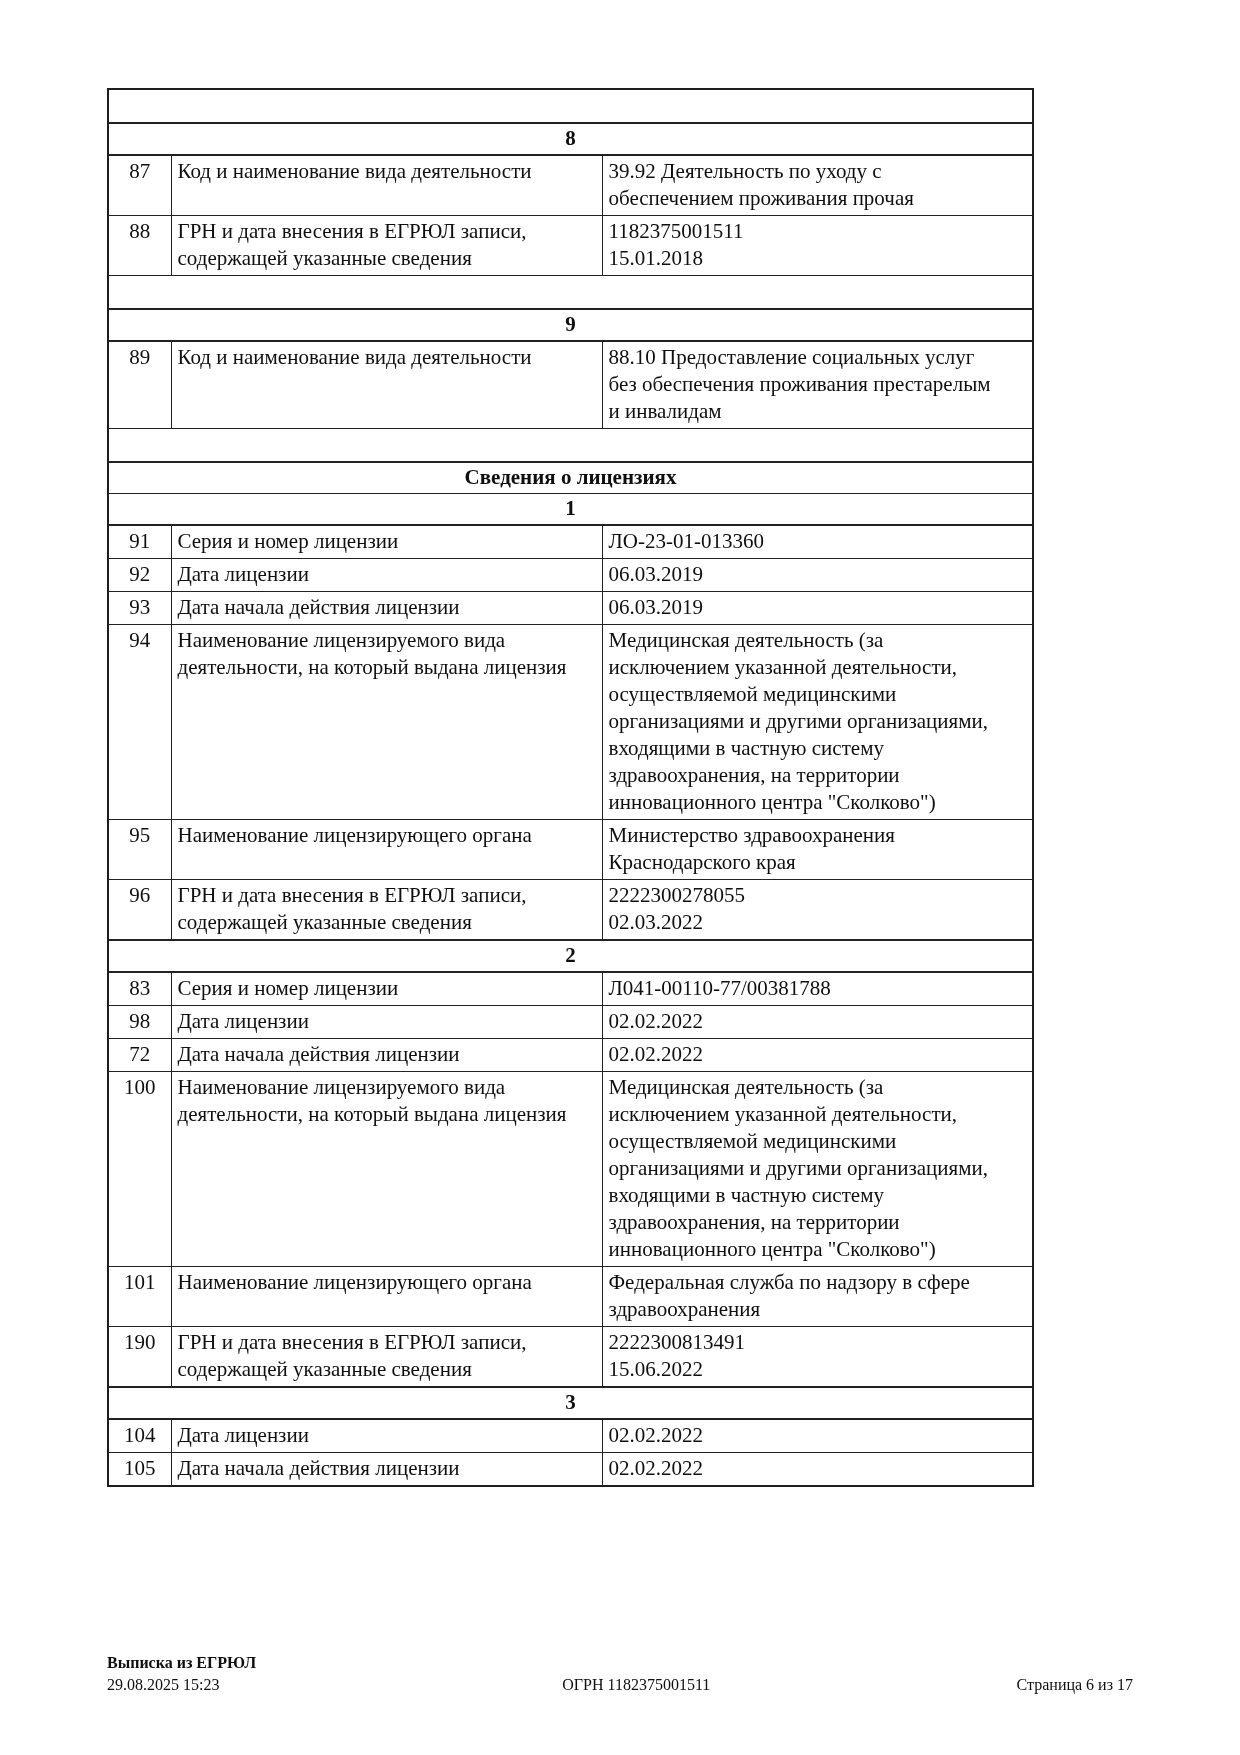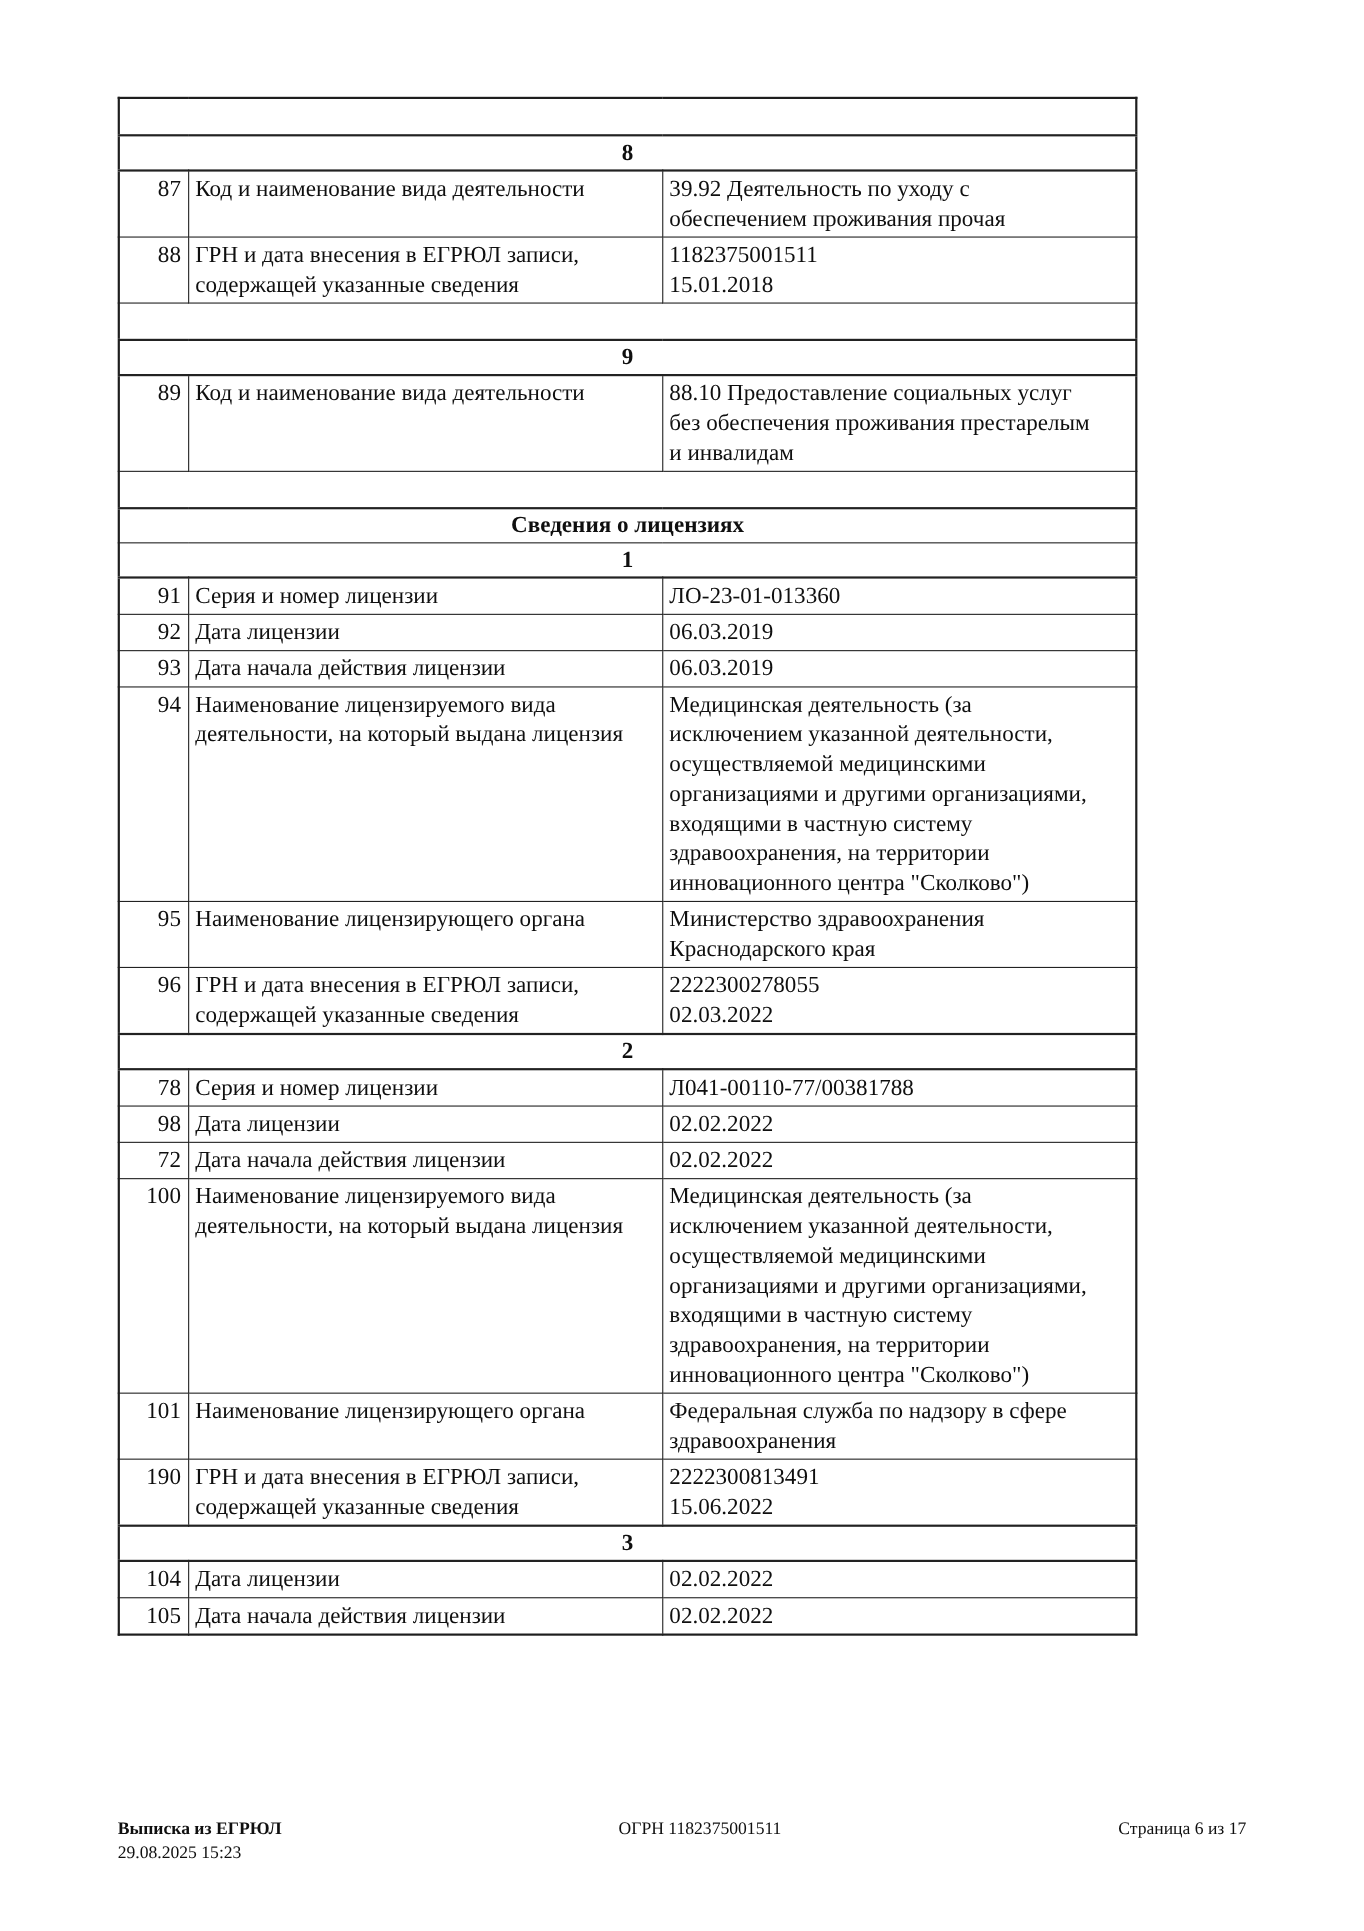--- a/index.html
+++ b/index.html
@@ -28,21 +28,21 @@
     line-height: 27px;
   }
   table.egrul td {
     border: 1px solid #222222;
     vertical-align: top;
     padding: 2px 6px 3px 6px;
     white-space: pre-line;
     overflow: hidden;
   }
   td.num-cell {
-    text-align: right;
+    text-align: center;
     padding-left: 0;
     padding-right: 0;
   }
   tr.r-blank td {
     height: 27px;
   }
   tr.r-section td, tr.r-title td {
     text-align: center;
     font-weight: bold;
     padding: 1px 0 2px 0;
@@ -55,20 +55,21 @@
   tr.r-section.thin-top td {
     border-top-width: 1px;
   }
   .footer {
     position: absolute;
     left: 107px;
     top: 1652px;
     width: 1026px;
     display: flex;
     justify-content: space-between;
+    align-items: flex-end;
     font-size: 16px;
     line-height: 22px;
   }
   .footer .left-block { text-align: left; }
   .footer .doc-title { font-weight: bold; }
   .footer .center-block { text-align: center; }
   .footer .right-block { text-align: right; }
 </style>
 </head>
 <body>
@@ -171,21 +172,21 @@
 содержащей указанные сведения</td>
         <td>2222300278055
 02.03.2022</td>
       </tr>
 
       <tr class="r-section">
           <td colspan="3">2</td>
         </tr>
 
       <tr class="r-data">
-        <td class="num-cell">78</td>
+        <td class="num-cell">83</td>
         <td>Серия и номер лицензии</td>
         <td>Л041-00110-77/00381788</td>
       </tr>
       <tr class="r-data">
         <td class="num-cell">98</td>
         <td>Дата лицензии</td>
         <td>02.02.2022</td>
       </tr>
       <tr class="r-data">
         <td class="num-cell">72</td>

